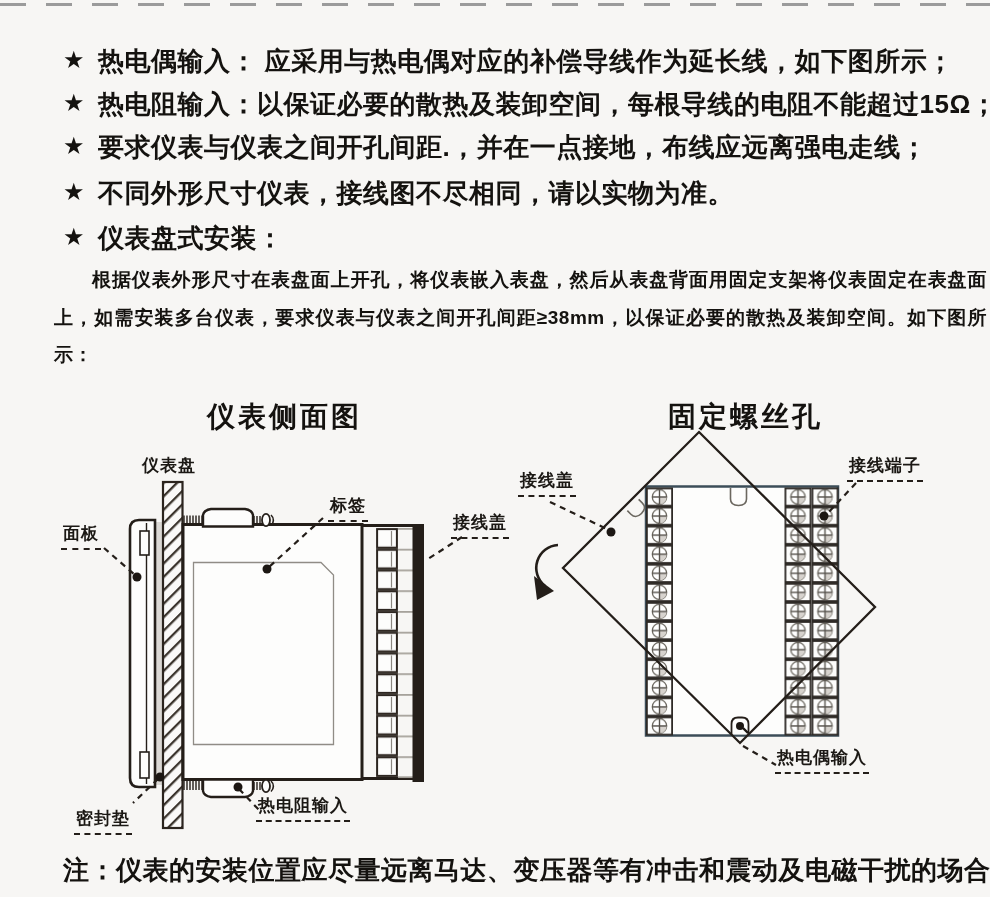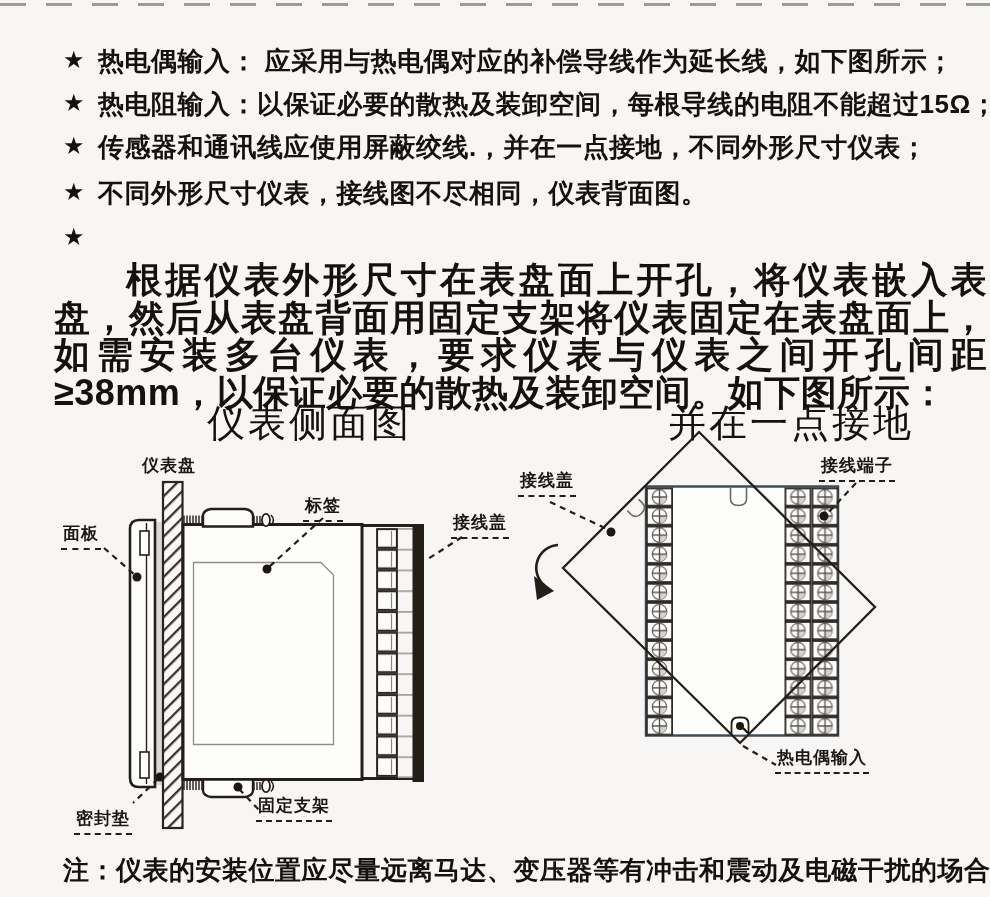--- a/index.html
+++ b/index.html
@@ -4,24 +4,24 @@
 <style>
   html,body{margin:0;padding:0}
   body{width:990px;height:897px;position:relative;overflow:hidden;
        background:#f7f6f4;color:#14120f;
        font-family:"Liberation Sans","DejaVu Sans",sans-serif}
   .dashtop{position:absolute;left:0;top:3px;width:990px;height:3px;
        background:repeating-linear-gradient(90deg,#9b9b9b 0 26px,transparent 26px 46px)}
   .bullet{position:absolute;left:63px;display:flex;gap:13px;align-items:flex-start;
        font-weight:bold;font-size:26px;letter-spacing:.5px;white-space:nowrap}
   .star{font-size:24px;line-height:1.3}
-  .para{position:absolute;left:54px;top:261px;width:933px;font-size:36px;font-weight:bold;
+  .para{position:absolute;left:54px;top:261px;width:933px;font-size:19px;font-weight:bold;
        line-height:37.5px;text-indent:2em;letter-spacing:.5px;text-align:justify}
   .dtitle{position:absolute;font-family:"Liberation Serif","DejaVu Serif",serif;
-       font-weight:normal;font-size:38px;letter-spacing:3px;white-space:nowrap}
+       font-weight:bold;font-size:28px;letter-spacing:3px;white-space:nowrap}
   .dlabel{position:absolute;font-size:17px;font-weight:bold;letter-spacing:1px;
        padding:0 2px 3px 2px;white-space:nowrap;color:#1b1814}
   .ul{border-bottom:2.5px dashed #241e19}
   .note{position:absolute;left:63px;top:853px;font-size:26px;font-weight:bold;
        letter-spacing:.5px;white-space:nowrap}
   svg{position:absolute;left:0;top:0}
 </style>
 </head>
 <body>
 
@@ -30,34 +30,35 @@
 <div class="bullet" style="top:44px">
   <span class="star">★</span>
   <span>热电偶输入： 应采用与热电偶对应的补偿导线作为延长线，如下图所示；</span>
 </div>
 <div class="bullet" style="top:87px">
   <span class="star">★</span>
   <span>热电阻输入：以保证必要的散热及装卸空间，每根导线的电阻不能超过15Ω；</span>
 </div>
 <div class="bullet" style="top:130px">
   <span class="star">★</span>
-  <span>传感器和通讯线应使用屏蔽绞线.，并在一点接地，不同外形尺寸仪表；</span>
+  <span>要求仪表与仪表之间开孔间距.，并在一点接地，布线应远离强电走线；</span>
 </div>
 <div class="bullet" style="top:176px">
   <span class="star">★</span>
-  <span>不同外形尺寸仪表，接线图不尽相同，仪表背面图。</span>
+  <span>不同外形尺寸仪表，接线图不尽相同，请以实物为准。</span>
 </div>
 <div class="bullet" style="top:221px">
   <span class="star">★</span>
+  <span>仪表盘式安装：</span>
 </div>
 
 <div class="para">根据仪表外形尺寸在表盘面上开孔，将仪表嵌入表盘，然后从表盘背面用固定支架将仪表固定在表盘面上，如需安装多台仪表，要求仪表与仪表之间开孔间距≥38mm，以保证必要的散热及装卸空间。如下图所示：</div>
 
 <div class="dtitle" style="left:207px;top:398px">仪表侧面图</div>
-<div class="dtitle" style="left:668px;top:398px">并在一点接地</div>
+<div class="dtitle" style="left:668px;top:398px">固定螺丝孔</div>
 
 <svg width="990" height="897" viewBox="0 0 990 897">
   <defs>
     <pattern id="hatch" width="9.5" height="9.5" patternUnits="userSpaceOnUse" patternTransform="rotate(45)">
       <rect width="9.5" height="9.5" fill="#faf9f8"></rect>
       <line x1="1" y1="0" x2="1" y2="9.5" stroke="#3a332c" stroke-width="2.6"></line>
     </pattern>
     <pattern id="pL" x="376" y="528" width="22" height="20.75" patternUnits="userSpaceOnUse">
       <rect x="1.1" y="1.1" width="19.8" height="18.55" fill="#fdfdfc" stroke="#2b241e" stroke-width="2"></rect>
       <line x1="15.5" y1="3" x2="15.5" y2="18" stroke="#8a8680" stroke-width="1.2"></line>
@@ -151,21 +152,21 @@
     </g>
     <g fill="#1c1713">
       <circle cx="611" cy="532" r="4.5"></circle>
       <circle cx="824" cy="516" r="4.5"></circle>
     </g>
   </g>
 </svg>
 
 <div class="dlabel" style="left:140px;top:454px">仪表盘</div>
 <div class="dlabel ul" style="left:61px;top:522px">面板</div>
-<div class="dlabel ul" style="left:303px;top:494px">标签</div>
+<div class="dlabel ul" style="left:328px;top:494px">标签</div>
 <div class="dlabel ul" style="left:451px;top:511px">接线盖</div>
 <div class="dlabel ul" style="left:74px;top:807px">密封垫</div>
-<div class="dlabel ul" style="left:256px;top:794px">固定支架</div>
+<div class="dlabel ul" style="left:256px;top:794px">热电阻输入</div>
 <div class="dlabel ul" style="left:518px;top:469px">接线盖</div>
-<div class="dlabel ul" style="left:819px;top:454px">接线端子</div>
+<div class="dlabel ul" style="left:847px;top:454px">接线端子</div>
 <div class="dlabel ul" style="left:775px;top:746px">热电偶输入</div>
 
 <div class="note">注：仪表的安装位置应尽量远离马达、变压器等有冲击和震动及电磁干扰的场合。</div>
 
 </body></html>

